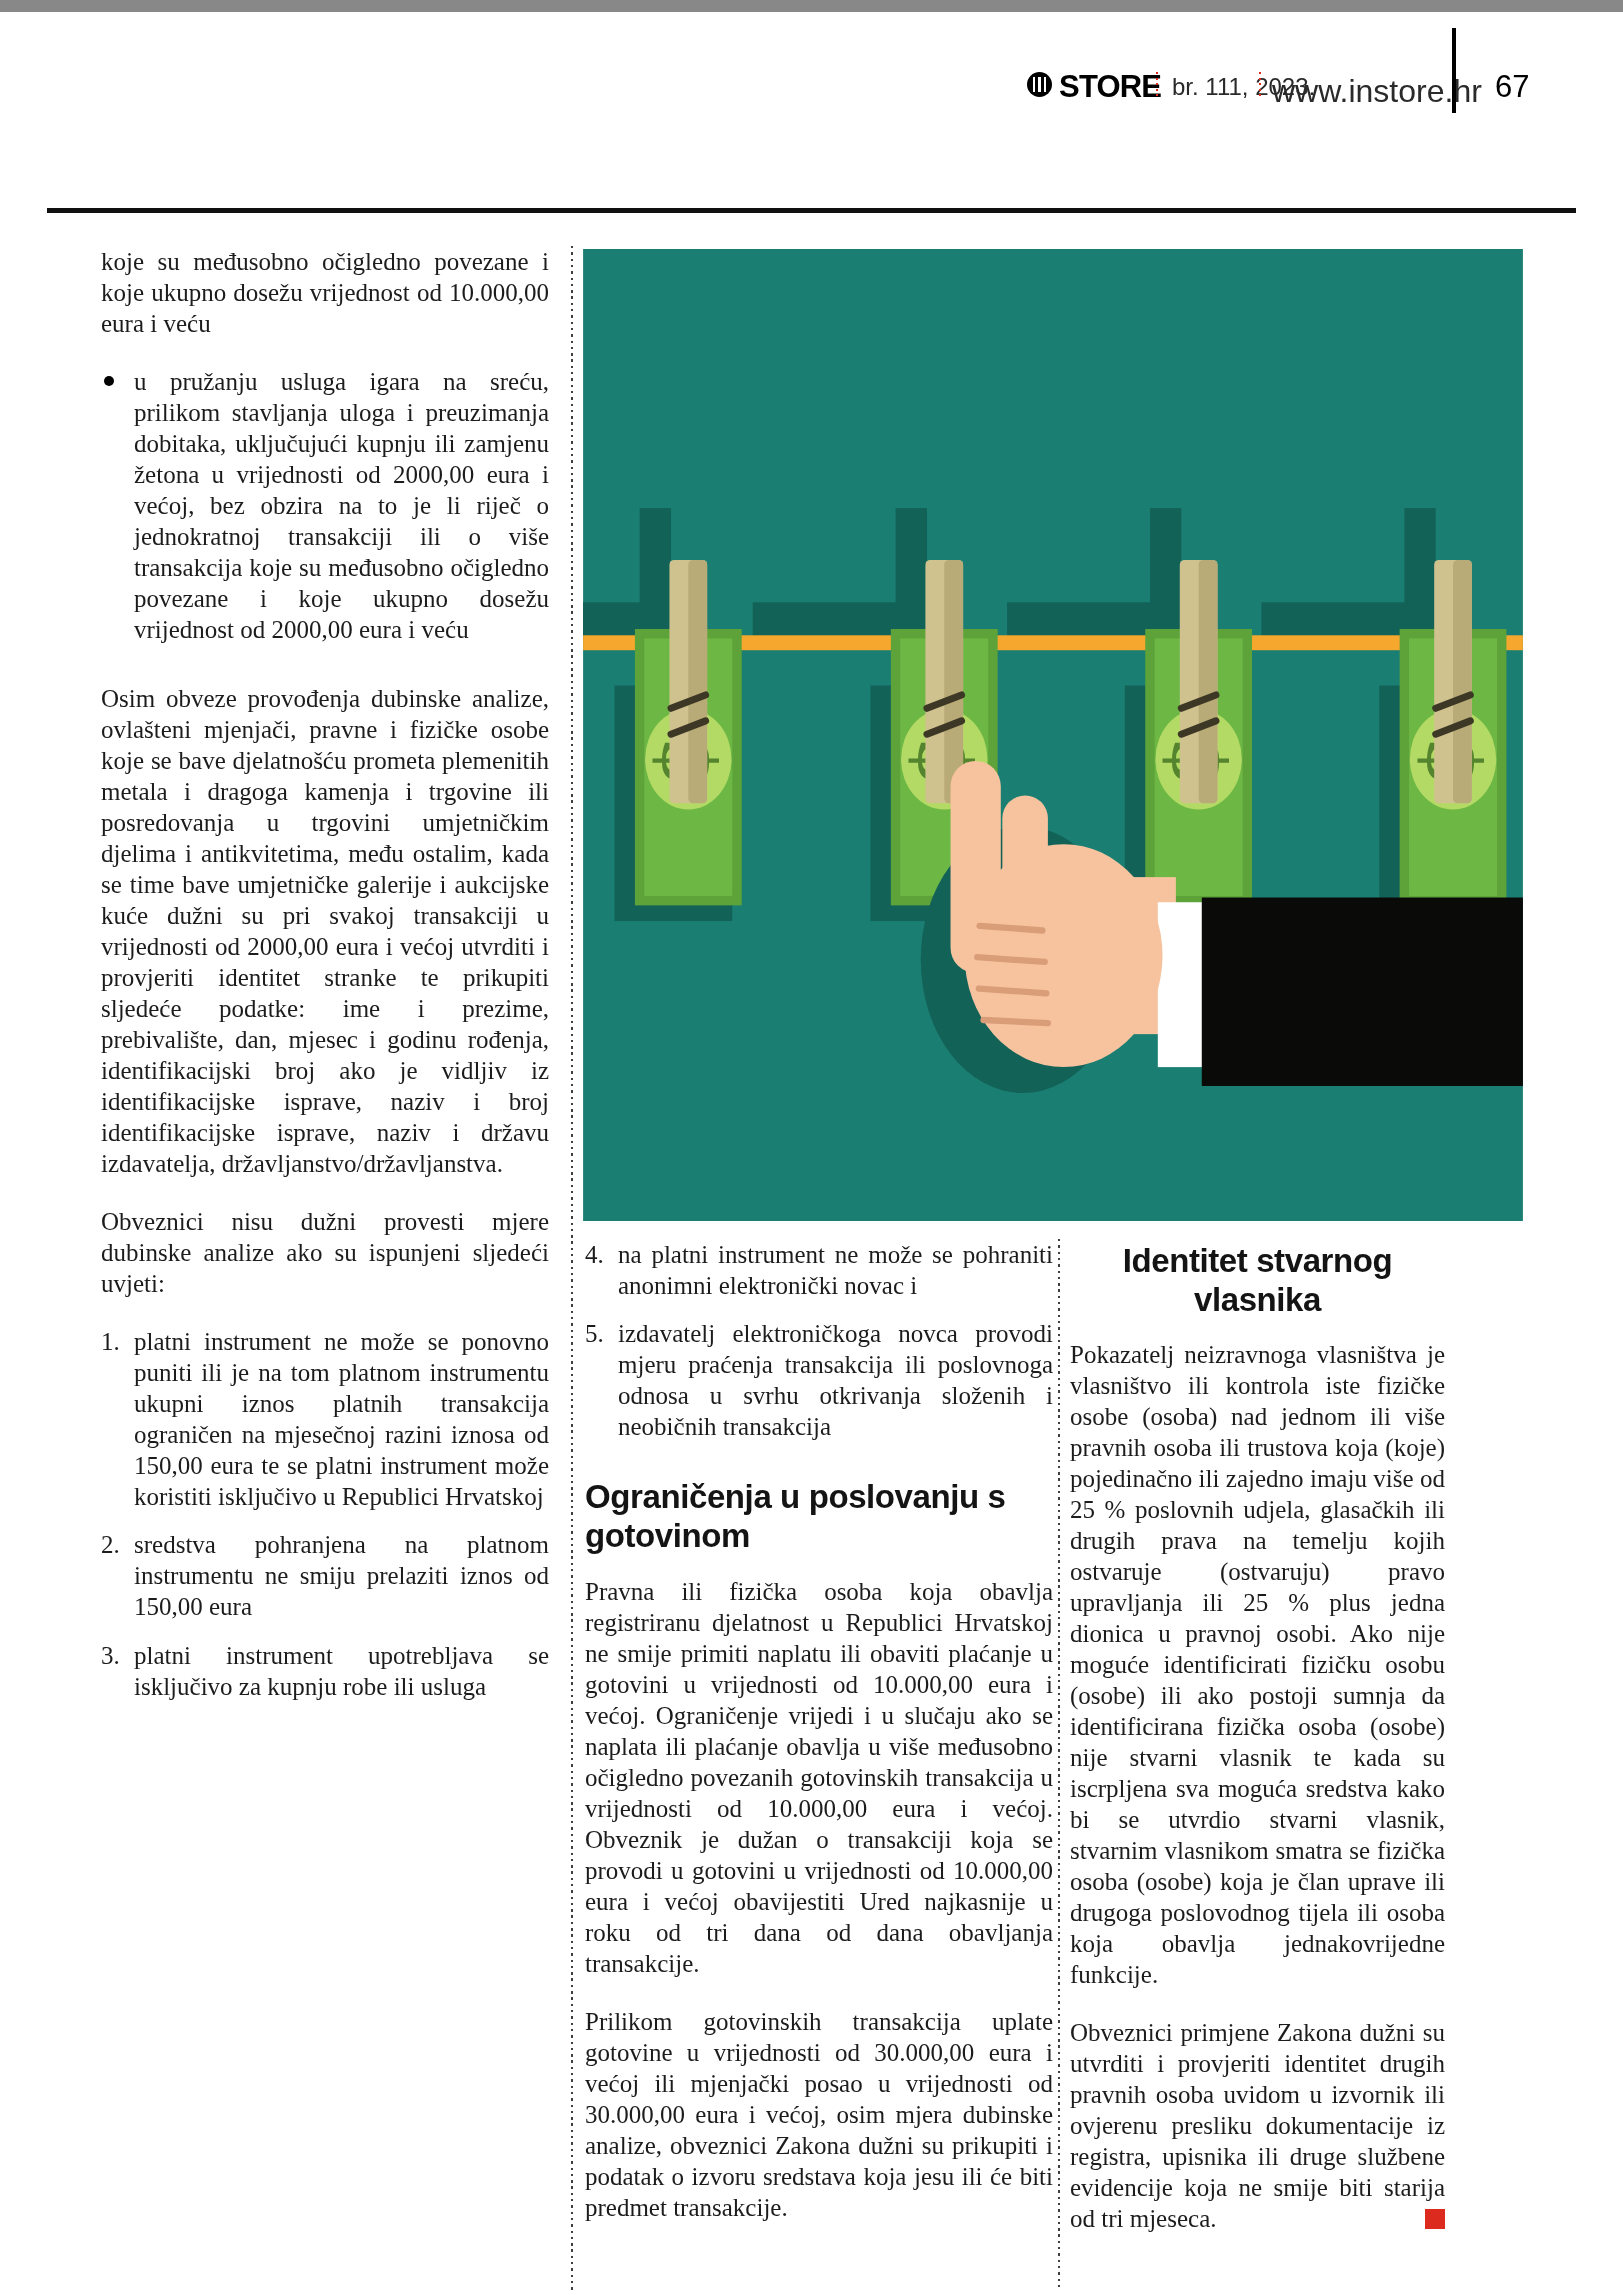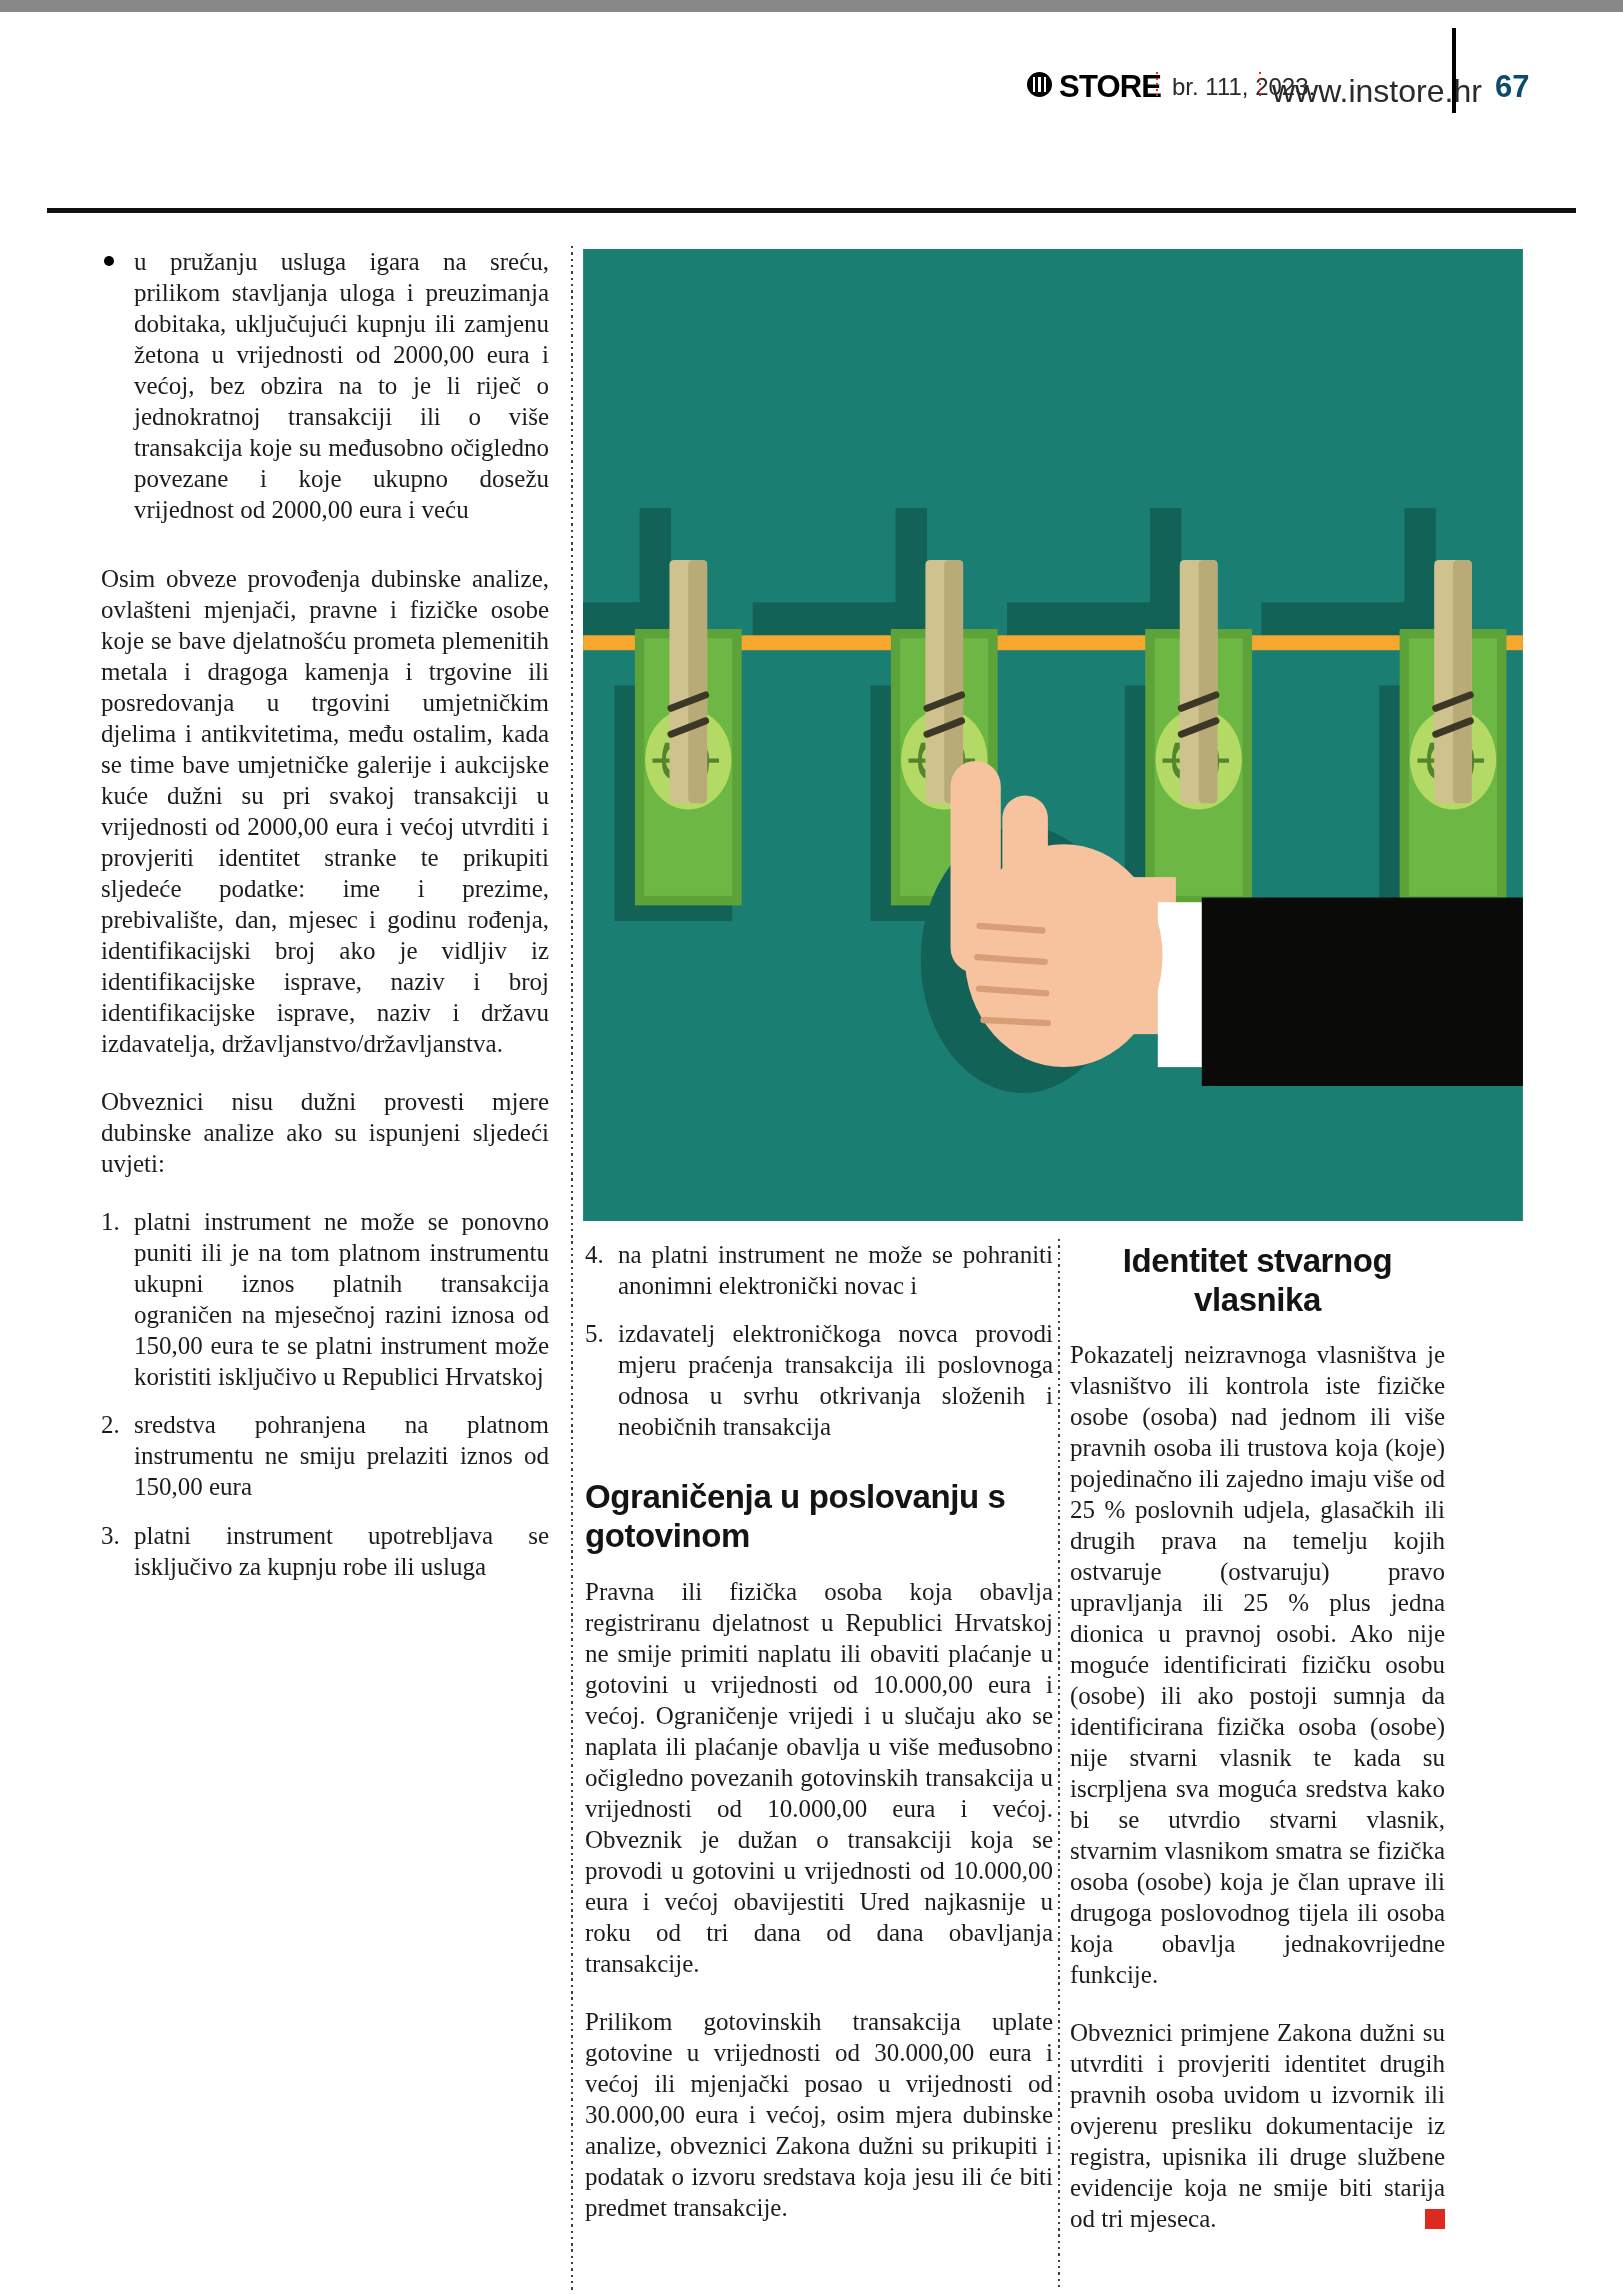--- a/index.html
+++ b/index.html
@@ -25,21 +25,21 @@
     font-weight:900; font-size:31px; letter-spacing:-0.8px; color:#000;}
   .hdr-issue{position:absolute; left:1172px; top:61px; font-family:"Liberation Sans",sans-serif;
     font-size:24px; color:#2a2a2a;}
   .hdr-site{position:absolute; left:1272px; top:61px; font-family:"Liberation Sans",sans-serif;
     font-size:32px; color:#2a2a2a;}
   .vsep-red{position:absolute; top:60px; width:2.4px; height:28px;
     background:repeating-linear-gradient(to bottom,var(--accentRed) 0 2.4px,transparent 2.4px 5.5px);}
   .vsep-red.s1{left:1156px;} .vsep-red.s2{left:1259px;}
   .hdr-bar{position:absolute; left:1452px; top:15.7px; width:3.9px; height:85px; background:#000;}
   .hdr-num{position:absolute; left:1495px; top:57px; font-family:"Liberation Sans",sans-serif;
-    font-weight:700; font-size:31px; color:#0c4a6e;}
+    font-weight:400; font-size:31px; color:#000000;}
   .rule{position:absolute; left:47px; top:196px; width:1529px; height:4.7px; background:var(--rule);}
   
   .vdot{position:absolute; width:2.4px;
     background:repeating-linear-gradient(to bottom,#3f3f3f 0 2.4px,transparent 2.4px 6.3px);}
   .vdot.d1{left:571px; top:234px; height:2046px;}
   .vdot.d2{left:1058px; top:1227px; height:1052px;}
   
   .col{position:absolute; text-align:justify; font-size:25px; line-height:31px;}
   #col-left{left:101px; top:234px; width:448px;}
   #col-mid{left:585px; top:1227px; width:468px;}
@@ -134,20 +134,21 @@
       <rect class="f-cuff" x="732" y="832" width="64" height="210"></rect>
       <rect class="f-sleeve" x="788" y="826" width="409" height="240"></rect>
       <ellipse class="f-skin" cx="612" cy="900" rx="126" ry="142"></ellipse>
       <rect class="f-skin" x="468" y="652" width="64" height="270" rx="32"></rect>
       <rect class="f-skin" x="534" y="696" width="58" height="230" rx="29"></rect>
       <path class="s-crease" d="M505 862 L585 868 M502 902 L588 908 M504 942 L590 948 M510 982 L592 986"></path>
     </g>
   </svg>
 
   <div class="col" id="col-left">
+    <p class="indent">koje su međusobno očigledno povezane i koje ukupno dosežu vrijednost od 10.000,00 eura i veću</p>
 
     <div class="bullet">
       <span class="dot"></span>
       <p>u pružanju usluga igara na sreću, prilikom stavljanja uloga i preuzimanja dobitaka, uključujući kupnju ili zamjenu žetona u vrijednosti od 2000,00 eura i većoj, bez obzira na to je li riječ o jednokratnoj transakciji ili o više transakcija koje su međusobno očigledno povezane i koje ukupno dosežu vrijednost od 2000,00 eura i veću</p>
     </div>
 
     <p>Osim obveze provođenja dubinske analize, ovlašteni mjenjači, pravne i fizičke osobe koje se bave djelatnošću prometa plemenitih metala i dragoga kamenja i trgovine ili posredovanja u trgovini umjetničkim djelima i antikvitetima, među ostalim, kada se time bave umjetničke galerije i aukcijske kuće dužni su pri svakoj transakciji u vrijednosti od 2000,00 eura i većoj utvrditi i provjeriti identitet stranke te prikupiti sljedeće podatke: ime i prezime, prebivalište, dan, mjesec i godinu rođenja, identifikacijski broj ako je vidljiv iz identifikacijske isprave, naziv i broj identifikacijske isprave, naziv i državu izdavatelja, državljanstvo/državljanstva.</p>
 
 
     <p>Obveznici nisu dužni provesti mjere dubinske analize ako su ispunjeni sljedeći uvjeti:</p>

